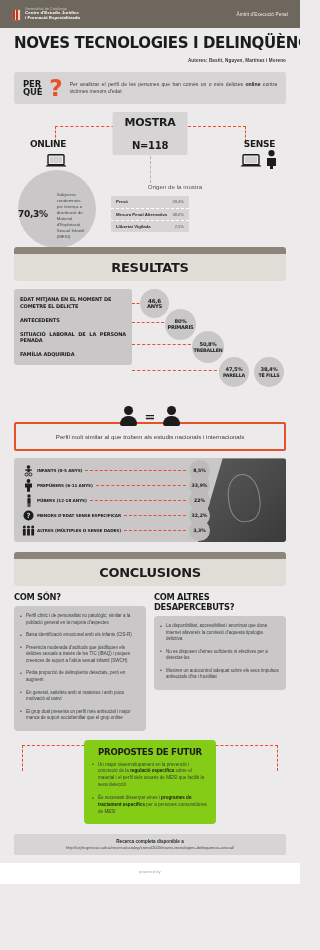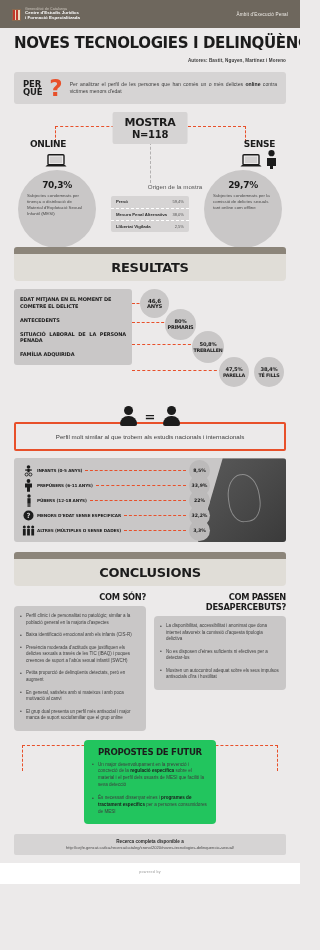--- a/index.html
+++ b/index.html
@@ -53,32 +53,32 @@
 
   
   .mostra-zone { position:relative; height:135px; margin-top:8px;padding-left:25px; }
   .mostra-box {
     position:absolute; left:50%; transform:translateX(-50%); top:0;
     background:#d6d4d4; border-radius:2px; padding:4px 12px; text-align:center;
   }
   .mostra-box .t1 { font-family:"DejaVu Sans",sans-serif; font-weight:bold;
     font-size:11px; color:#1c1c1c; letter-spacing:-0.3px; }
   .mostra-box .t2 { font-family:"DejaVu Sans",sans-serif; font-weight:bold;
-    font-size:10px; color:#1c1c1c; letter-spacing:-0.3px; }
+    font-size:10px; color:#1c1c1c; letter-spacing:-0.3px;margin-top:11px; }
 
   .dashline { position:absolute; border-top:1px dashed #e8502a; }
   .dashvert { position:absolute; border-left:1px dashed #e8502a; }
   .dashgrey { position:absolute; border-left:1px dashed #b3b1b1; }
 
   .branch-label { position:absolute; font-family:"DejaVu Sans",sans-serif;
     font-weight:bold; font-size:9px; color:#1c1c1c; letter-spacing:-0.3px; }
 
   .circle-big {
     position:absolute; width:78px; height:78px; border-radius:50%;
-    background:#c9c7c7; display:flex; flex-direction:column;
+    background:#c9c7c7; display:flex; 
     align-items:center; justify-content:flex-start; padding-top:10px;
   }
   .circle-big .pct { font-family:"DejaVu Sans",sans-serif; font-weight:bold;
     font-size:9px; color:#1c1c1c; letter-spacing:-0.3px; }
   .circle-big .desc { font-size:4.4px; line-height:1.35; color:#4a4a4a;
     padding:3px 9px 0 9px; text-align:left; width:100%; }
 
   .origen-title { position:absolute; font-size:6.2px; color:#555;
     width:100%; text-align:center; }
   .origen-table { position:absolute; left:50%; transform:translateX(-50%);
@@ -147,36 +147,36 @@
     flex:none; padding-left:2px; }
   .edat-dots { flex:1; border-top:1px dashed #e8502a; margin:0 3px; height:0; }
   .edat-val { width:21px; height:21px; border-radius:50%; background:#bcbaba;
     display:flex; align-items:center; justify-content:center; flex:none;
     font-family:"DejaVu Sans",sans-serif; font-weight:bold; font-size:4.6px;
     color:#1c1c1c; }
 
   
   .concl-cols { display:flex; gap:8px; padding:6px 14px 0 14px; }
   .concl-col { flex:1; }
-  .concl-head { text-align:right; font-family:"DejaVu Sans",sans-serif;
+  .concl-head { text-align:left; font-family:"DejaVu Sans",sans-serif;
     font-weight:bold; font-size:8.3px; color:#1c1c1c; letter-spacing:-0.3px;
     padding-bottom:4px; }
   .concl-box { background:#c9c7c7; border-radius:4px; padding:7px 6px 9px 6px; }
   .concl-box ul { list-style:none; }
   .concl-box li { font-size:4.5px; line-height:1.45; color:#3d3d3d;
     padding-left:6px; position:relative; margin-bottom:6px; }
   .concl-box li:last-child { margin-bottom:0; }
   .concl-box li::before { content:'\2022'; position:absolute; left:0; top:-0.5px;
     color:#3d3d3d; font-size:5px; }
 
   
   .prop-zone { position:relative; margin-top:9px; padding:0 14px; }
   .prop-dash { position:absolute; left:22px; right:22px; top:5px; height:26px;
     border:1px dashed #e8502a; border-bottom:none; }
-  .prop-box { position:relative; width:132px; margin:0 auto; background:#22c55e;
+  .prop-box { position:relative; width:132px; margin:0 auto; background:#84cc16;
     border-radius:4px; padding:7px 8px 9px 8px; z-index:2; }
   .prop-title { text-align:center; font-family:"DejaVu Sans",sans-serif;
     font-weight:bold; font-size:8.6px; color:#1c1c1c; letter-spacing:-0.3px;
     padding-bottom:5px; }
   .prop-box ul { list-style:none; }
   .prop-box li { font-size:4.6px; line-height:1.45; color:#3d3d3d;
     padding-left:6px; position:relative; margin-bottom:7px; }
   .prop-box li:last-child { margin-bottom:0; }
   .prop-box li::before { content:'\2022'; position:absolute; left:0; top:-0.5px;
     font-size:5px; }
@@ -264,24 +264,20 @@
           <rect x="5" y="2.6" width="12" height="6.5" fill="#1c1c1c" opacity="0.12"></rect>
           <path d="M0.5 12.6 H21.5 L20 11 H2 Z" fill="#1c1c1c"></path>
         </svg>
     </div>
     <div style="position:absolute; right:22px; top:38px;">
       <svg width="13" height="19" viewBox="0 0 13 19">
           <circle cx="6.5" cy="3.2" r="3.1" fill="#1c1c1c"></circle>
           <path d="M2 8 h9 v8 h-3 v3 h-3 v-3 h-3 z" fill="#1c1c1c"></path>
         </svg>
     </div>
-    <div class="circle-big" style="right:18px; top:58px;">
-      <div class="pct">29,7%</div>
-      <div class="desc">Subjectes condemnats per la comissió de delictes sexuals tant online com offline</div>
-    </div>
 
     <div class="origen-title" style="top:71px;">Origen de la mostra</div>
     <div class="origen-table" style="top:84px;">
       <div class="origen-row">
         <span class="k">Presó</span>
         <span class="v">59,4%</span>
       </div>
       <div class="origen-row">
         <span class="k">Mesura Penal Alternativa</span>
         <span class="v">38,0%</span>
@@ -446,21 +442,21 @@
           <li>Perfil clínic i de personalitat no patològic; similar a la població general en la majoria d'aspectes</li>
           <li>Baixa identificació emocional amb els infants (CIS-R)</li>
           <li>Presència moderada d'actituds que justifiquen els delictes sexuals a través de les TIC (IBAQ) i poques creences de suport a l'abús sexual infantil (SWCH)</li>
           <li>Petita proporció de delinqüents detectats, però en augment</li>
           <li>En general, satisfets amb si mateixos i amb poca motivació al canvi</li>
           <li>El grup dual presenta un perfil més antisocial i major manca de suport sociofamiliar que el grup online</li>
         </ul>
       </div>
     </div>
     <div class="concl-col">
-      <div class="concl-head">COM PASSEN DESAPERCEBUTS?</div>
+      <div class="concl-head">COM ALTRES DESAPERCEBUTS?</div>
       <div class="concl-box">
         <ul>
           <li>La disponibilitat, accessibilitat i anonimat que dona internet afavoreix la comissió d'aquesta tipologia delictiva</li>
           <li>No es disposen d'eines suficients ni efectives per a detectar-los</li>
           <li>Mostren un autocontrol adequat sobre els seus impulsos antisocials d'ira i hostilitat</li>
         </ul>
       </div>
     </div>
   </div>
 

